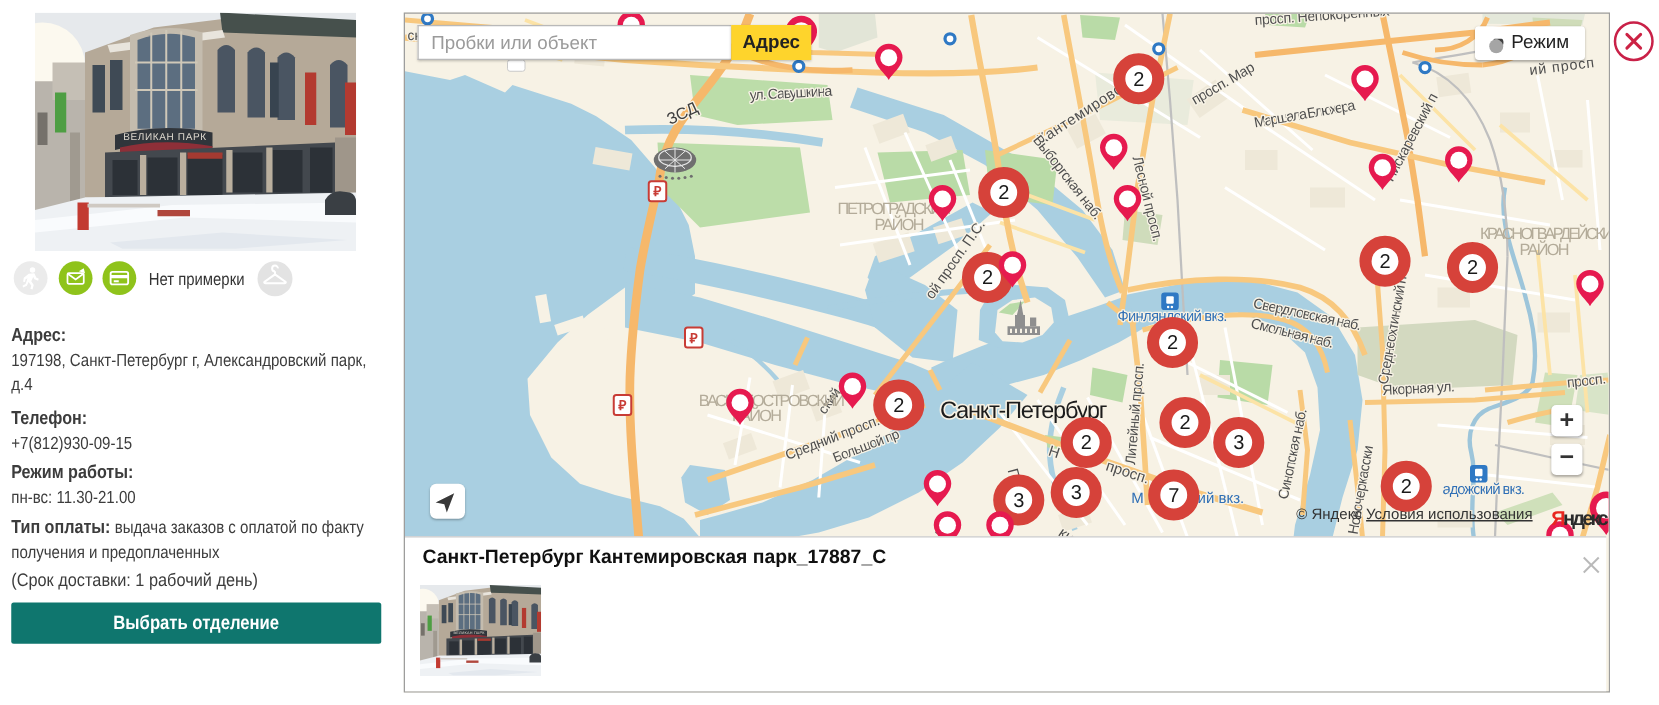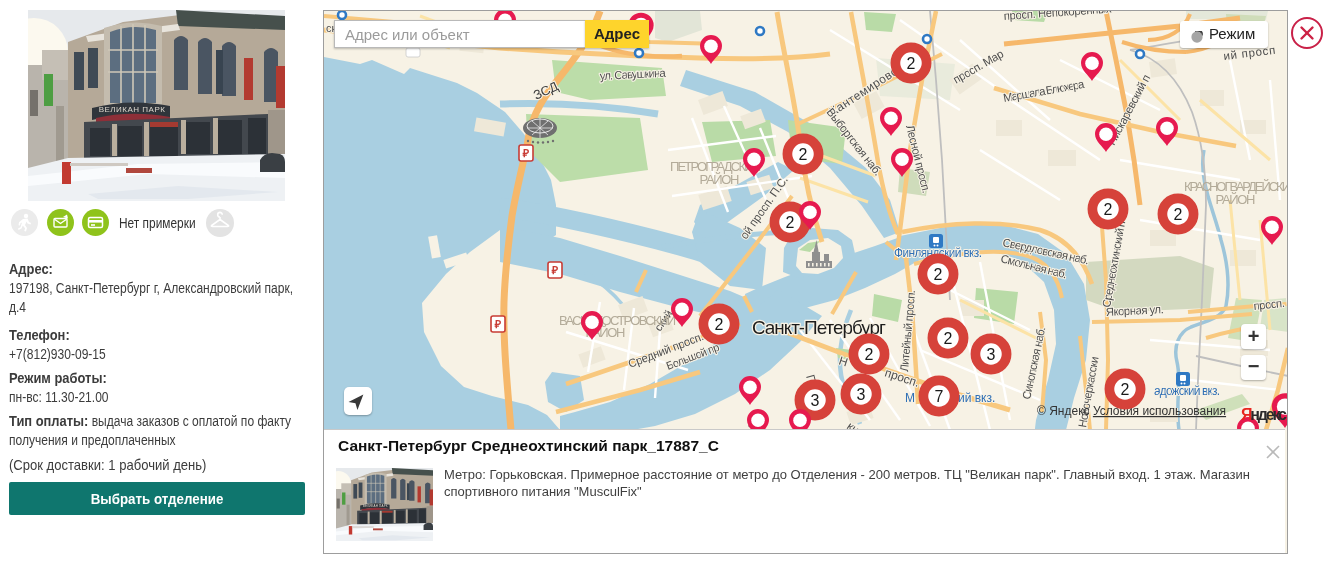--- a/index.html
+++ b/index.html
@@ -616,21 +616,21 @@
   <use href="#pin" x="800" y="438"></use>
 
   <use href="#pin" x="1248" y="446"></use>
 
   <use href="#pin" x="1285" y="428" transform="translate(-257,-85.6) scale(1.2)"></use>
 
   <text x="1241" y="420" font-family="Liberation Sans,sans-serif" font-size="16" font-weight="bold" textLength="46"><tspan fill="#e8261f">Я</tspan><tspan fill="#2b2b2b">ндекс</tspan></text>
 </svg>
 
 <div class="abs" style="left:10px;top:9px;width:251px;height:28px;background:#fff;border:1px solid #b9b9b9;border-right:none;box-sizing:border-box;box-shadow:0 1px 2px rgba(0,0,0,0.25);">
-  <div style="margin:5px 0 0 10px;font-size:15px;color:#9b9b9b;">Адрес или объект</div>
+  <div style="margin:5px 0 0 10px;font-size:15px;color:#9b9b9b;">Пробки или объект</div>
 </div>
 
 <div class="abs" style="left:261px;top:9px;width:64px;height:28px;background:#fed42c;font-size:15px;font-weight:bold;color:#222;text-align:center;line-height:28px;box-shadow:0 1px 2px rgba(0,0,0,0.25);">Адрес</div>
 
 <div class="abs" style="left:856px;top:10px;width:88px;height:27px;background:#fff;border-radius:3px;box-shadow:0 1px 2px rgba(0,0,0,0.3);">
   <svg width="12" height="12" viewBox="0 0 16 16" style="position:absolute;left:10.5px;top:9.5px;">
         <circle cx="8" cy="8" r="7.5" fill="#a5a5a5"></circle>
         <path d="M5,1.2 A7.5,7.5 0 0 1 15.2,6.5 A5,5 0 0 0 5,1.2 Z" fill="#3f3f3f"></path>
       </svg>
   <div style="margin:4px 0 0 29px;font-size:15px;color:#222;">Режим</div>
@@ -641,36 +641,35 @@
 <div class="abs" style="left:917px;top:344px;width:25px;height:25px;background:#fff;border-radius:4px;box-shadow:0 1px 2px rgba(0,0,0,0.3);text-align:center;font-size:20px;font-weight:bold;color:#333;line-height:22px;">−</div>
 
 <div class="abs" style="left:20px;top:376px;width:28px;height:28px;background:#fff;border-radius:5px;box-shadow:0 1px 2px rgba(0,0,0,0.3);">
   <svg width="28" height="28" viewBox="0 0 28 28">
         <polygon points="14,5.5 20,21 14,17.3 8,21" fill="#383838" transform="rotate(42 14 13.5)"></polygon>
       </svg>
 </div>
 
 <div class="abs" style="left:0;top:418px;width:961px;height:124px;background:#fff;border-top:1px solid #c9c9c9;">
 
-  <div class="abs" style="left:14px;top:7px;font-size:15.5px;font-weight:bold;color:#101010;">Санкт-Петербург Среднеохтинский парк_17887_С</div>
+  <div class="abs" style="left:14px;top:7px;font-size:15.5px;font-weight:bold;color:#101010;">Санкт-Петербург Кантемировская парк_17887_С</div>
 
   <svg width="18" height="18" viewBox="0 0 18 18" style="position:absolute;left:940px;top:13px;">
         <g stroke="#b9b9b9" stroke-width="1.6">
           <line x1="3" y1="3" x2="15" y2="15"></line>
           <line x1="15" y1="3" x2="3" y2="15"></line>
         </g>
       </svg>
 
   <div class="abs" style="left:12px;top:38px;width:97px;height:73px;overflow:hidden;">
     <svg width="97" height="73" viewBox="0 0 257 191" preserveAspectRatio="none" xmlns="http://www.w3.org/2000/svg">
       <use href="#photo"></use>
     </svg>
   </div>
 
-  <div class="abs" style="left:120px;top:36px;width:815px;font-size:13px;color:#3f3f3f;line-height:17px;">Метро: Горьковская. Примерное расстояние от метро до Отделения - 200 метров. ТЦ "Великан парк". Главный вход. 1 этаж. Магазин спортивного питания "MusculFix"</div>
 </div>
 </div>
 
 <div class="abs" style="left:1291px;top:17px;width:28px;height:28px;border-radius:50%;border:2.5px solid #c92148;">
   <svg width="28" height="28" viewBox="0 0 28 28">
       <g stroke="#cc2244" stroke-width="2.4" stroke-linecap="round">
         <line x1="8.5" y1="8.5" x2="19.5" y2="19.5"></line>
         <line x1="19.5" y1="8.5" x2="8.5" y2="19.5"></line>
       </g>
     </svg>

